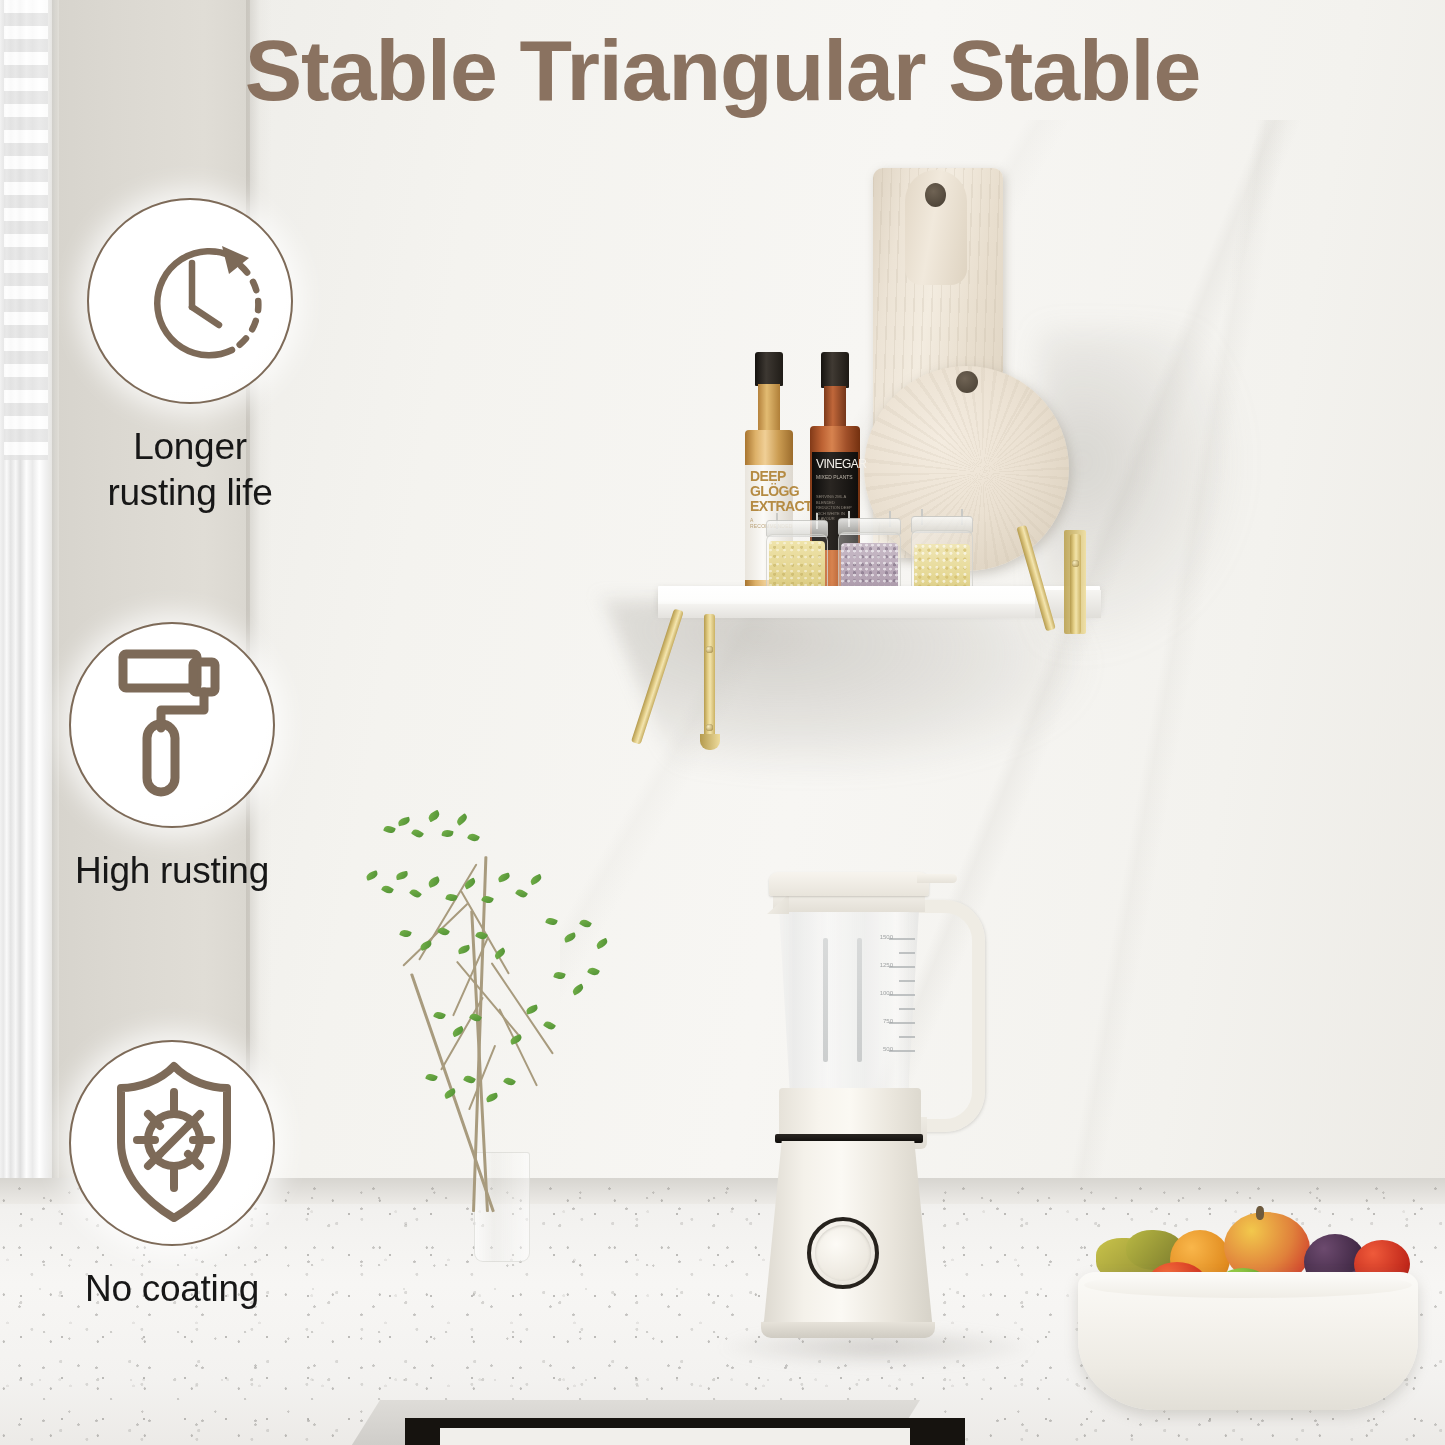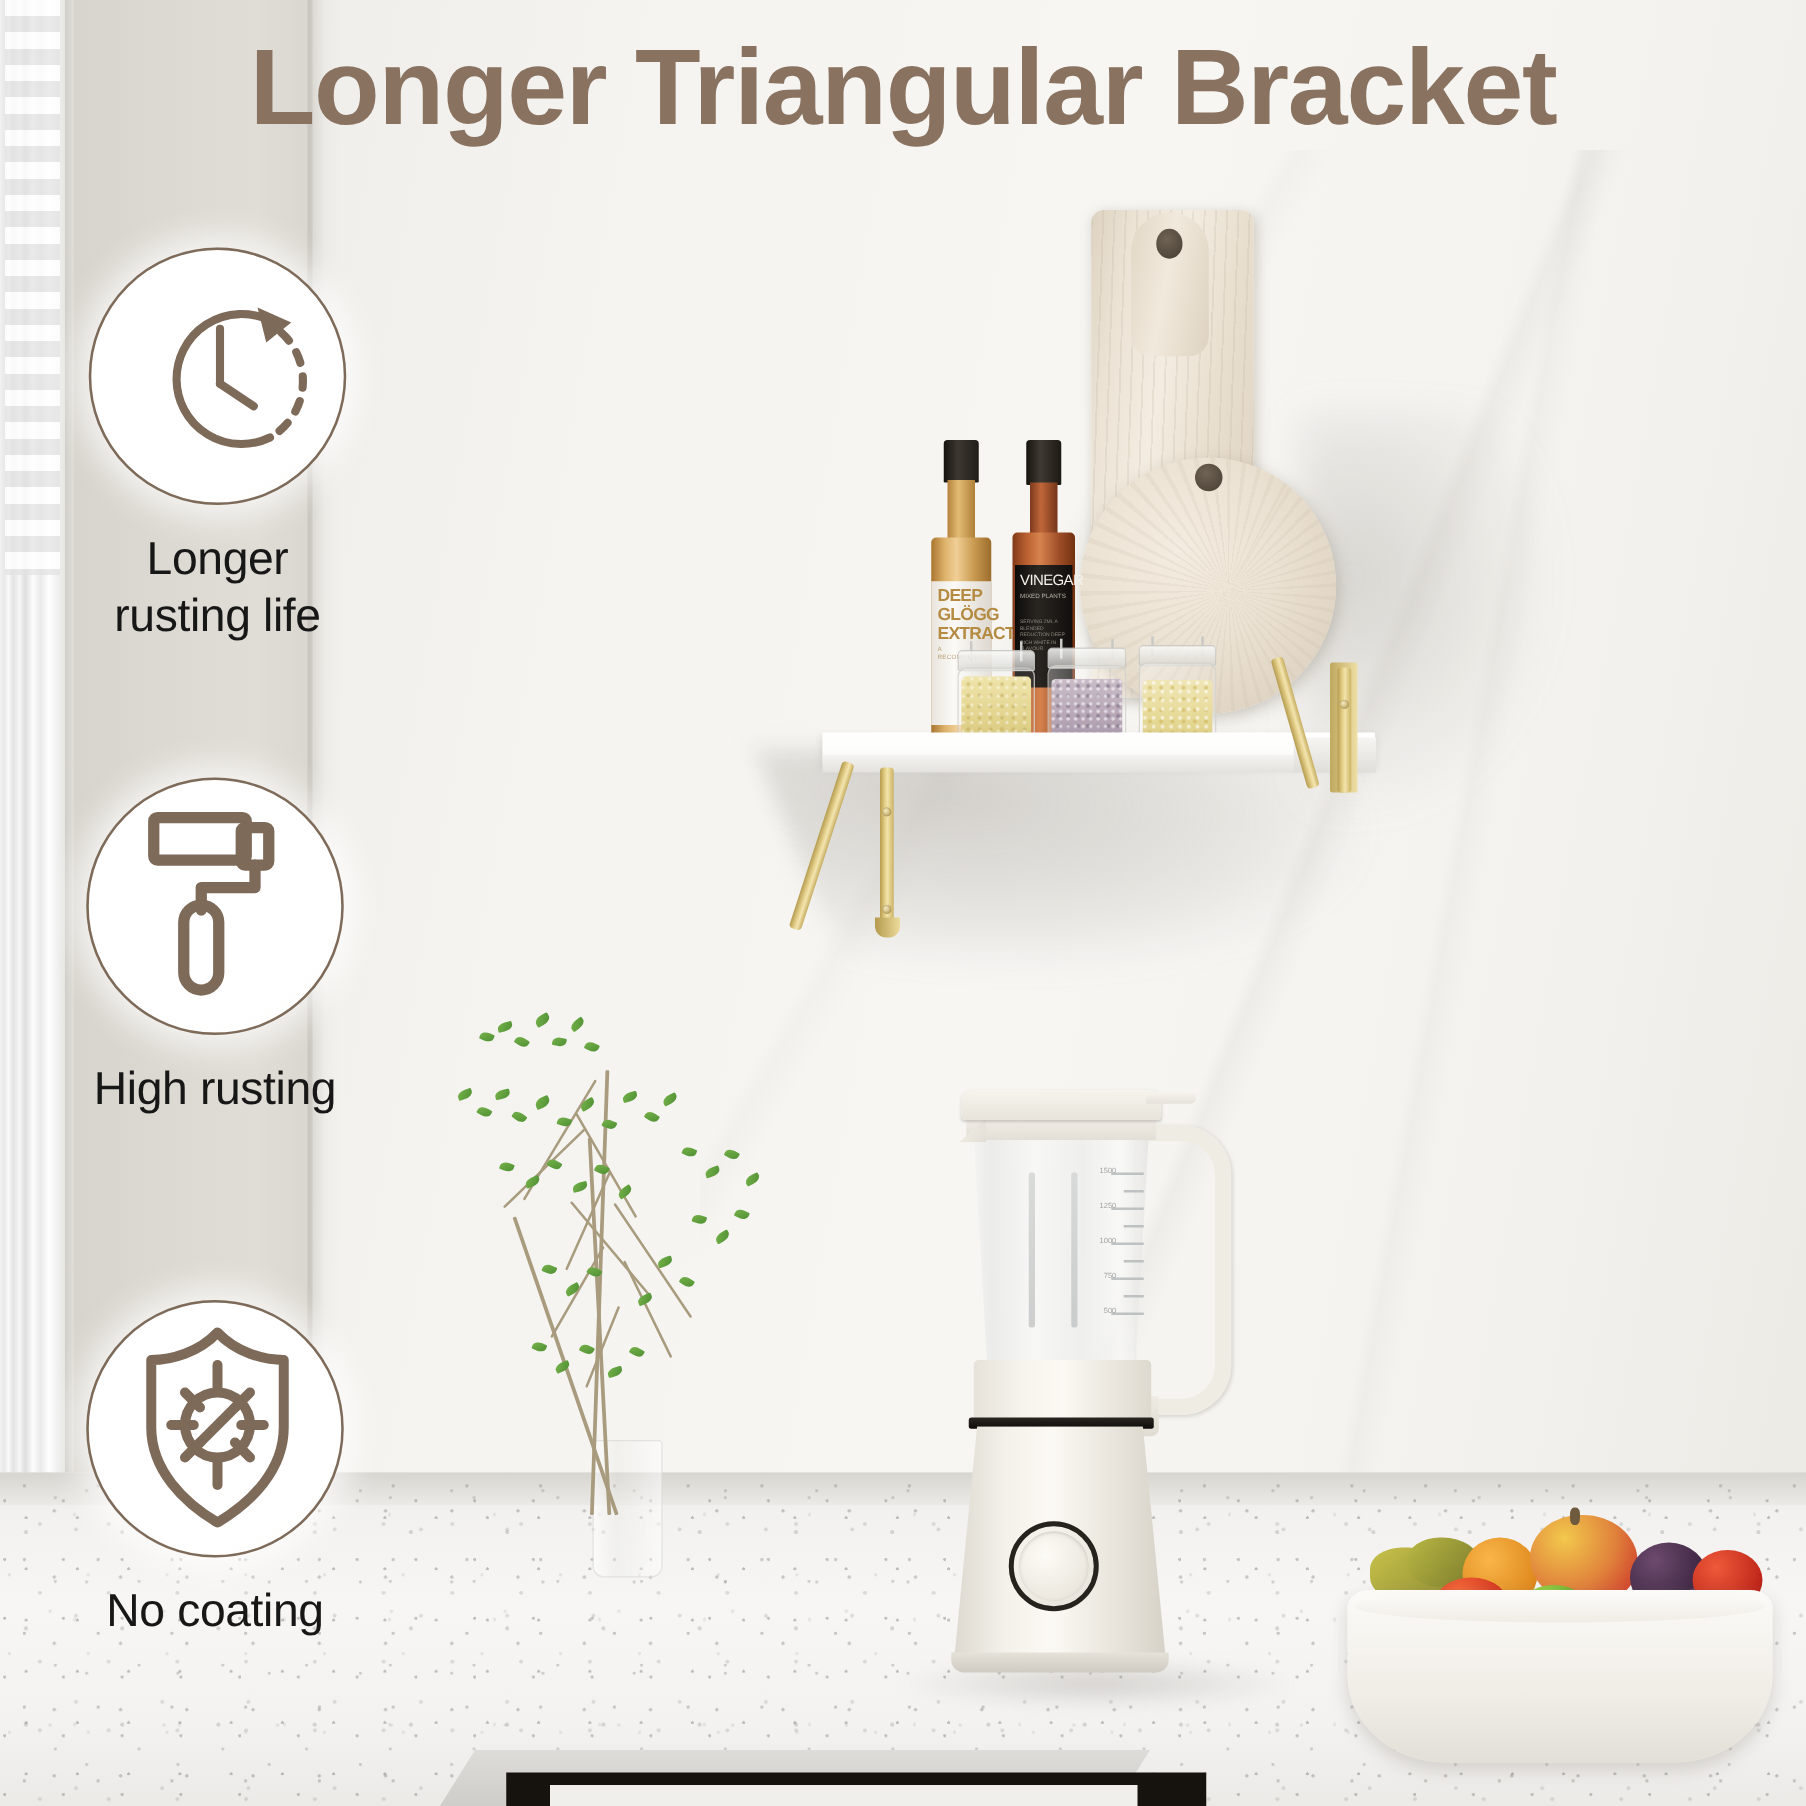--- a/index.html
+++ b/index.html
@@ -458,21 +458,21 @@
     box-shadow:0 0 26px 10px rgba(255,255,255,.72);
   }
   .feat-label{
     margin-top:20px;
     font-size:37px; line-height:46px;
     color:#171717;
     font-family:"Liberation Sans", sans-serif;
     font-weight:400;
     letter-spacing:-.3px;
   }
-  #feat1{ left:24px; top:198px; }
+  #feat1{ left:40px; top:198px; }
   #feat2{ left:22px; top:622px; }
   #feat3{ left:22px; top:1040px; }
 
   
   .title{
     position:absolute; left:0; top:22px; width:1445px;
     text-align:center;
     font-family:"Liberation Sans", sans-serif;
     font-weight:bold;
     font-size:86px;
@@ -688,21 +688,21 @@
     <div class="fruit" style="left:136px; top:68px; width:58px; height:44px; background:radial-gradient(circle at 34% 28%,#a2d94a,#5fa029 72%,#3f7318);"></div>
     <div class="fruit" style="left:206px; top:72px; width:54px; height:42px; background:radial-gradient(circle at 34% 28%,#f4e14e,#ddc321 72%,#b39c12);"></div>
     <div class="fruit" style="left:226px; top:34px; width:62px; height:56px; background:radial-gradient(circle at 32% 26%,#6c4a6e,#3b2440 70%,#231629);"></div>
     <div class="fruit" style="left:262px; top:68px; width:54px; height:44px; background:radial-gradient(circle at 32% 26%,#6a4a6c,#35203a 72%,#1f1427);"></div>
     <div class="fruit" style="left:276px; top:40px; width:56px; height:48px; background:radial-gradient(circle at 34% 28%,#ef5a3a,#c0271a 72%,#8a1a0e);"></div>
     <div class="bowl-inner"></div>
     <div class="bowl"></div>
     <div class="bowl-rim"></div>
   </div>
 
-  <div class="title">Longer Triangular Bracket</div>
+  <div class="title">Stable Triangular Stable</div>
 
   <div class="feat" id="feat1">
     <div class="feat-circle">
       <svg width="206" height="206" viewBox="0 0 206 206">
 
         <path d="M 142 56 A 52 52 0 1 0 143 150" fill="none" stroke="#7d6a58" stroke-width="6.5" stroke-linecap="round"></path>
 
         <path d="M 152 66 A 52 52 0 0 1 143 150" fill="none" stroke="#7d6a58" stroke-width="6.5" stroke-linecap="round" stroke-dasharray="9 11"></path>
 
         <path d="M 133 46 L 160 58 L 140 74 Z" fill="#7d6a58"></path>

